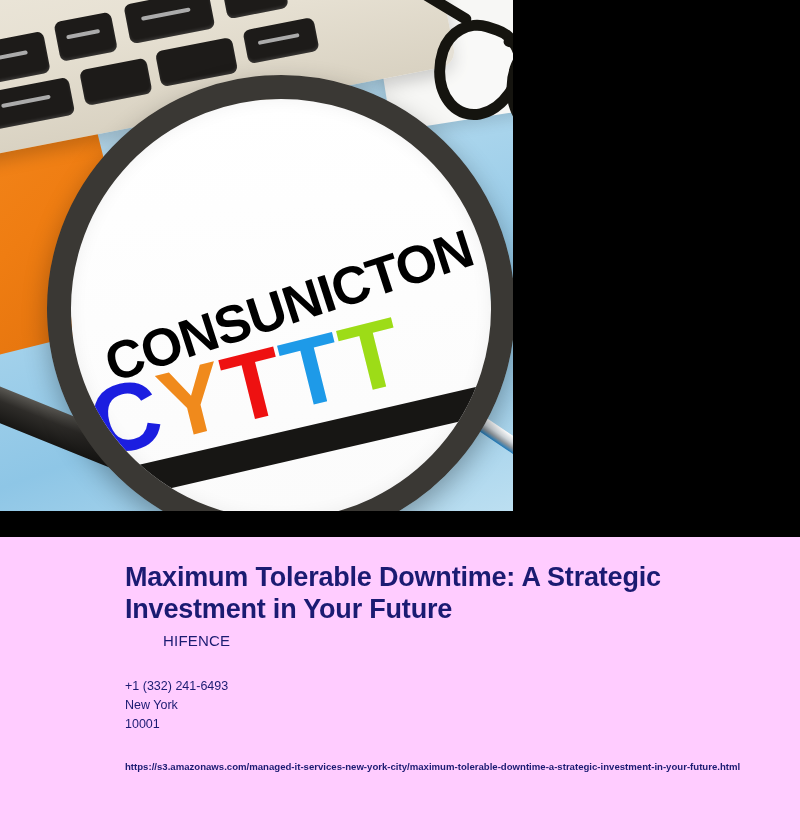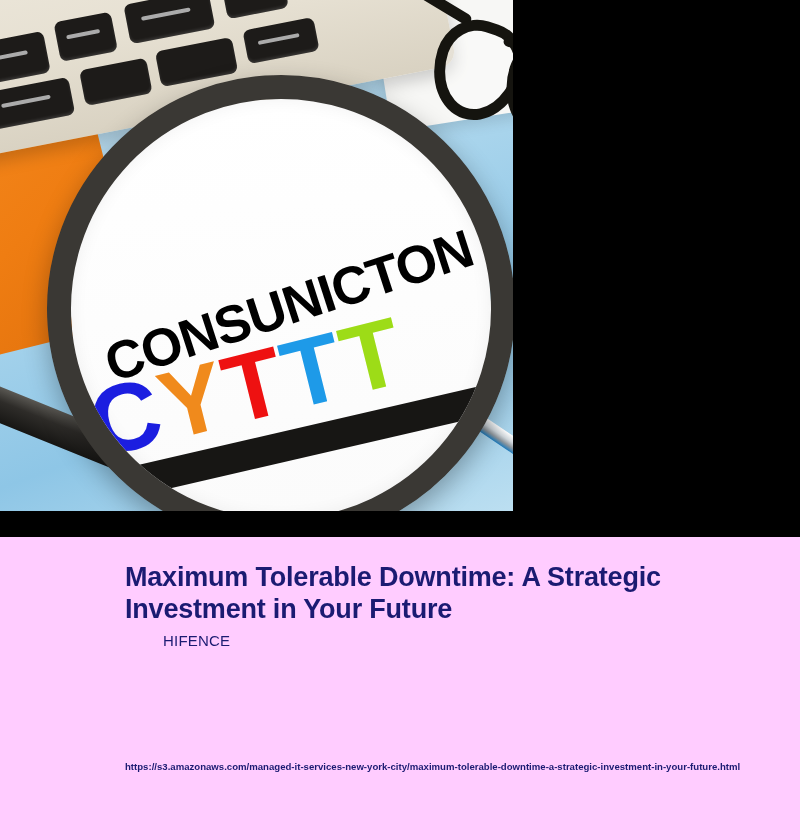--- a/index.html
+++ b/index.html
@@ -321,18 +321,21 @@
       </div>
     </div>
   </div>
 
   <div class="info">
     <h1 class="title">Maximum Tolerable Downtime: A Strategic Investment in Your Future</h1>
 
     <div class="brand">HIFENCE</div>
 
     <div class="contact">
+      <div class="contact-line">+1 (332) 241-6493</div>
+      <div class="contact-line">New York</div>
+      <div class="contact-line">10001</div>
     </div>
 
     <a class="url" href="#">https://s3.amazonaws.com/managed-it-services-new-york-city/maximum-tolerable-downtime-a-strategic-investment-in-your-future.html</a>
   </div>
 
 </div>
 
 </body></html>

